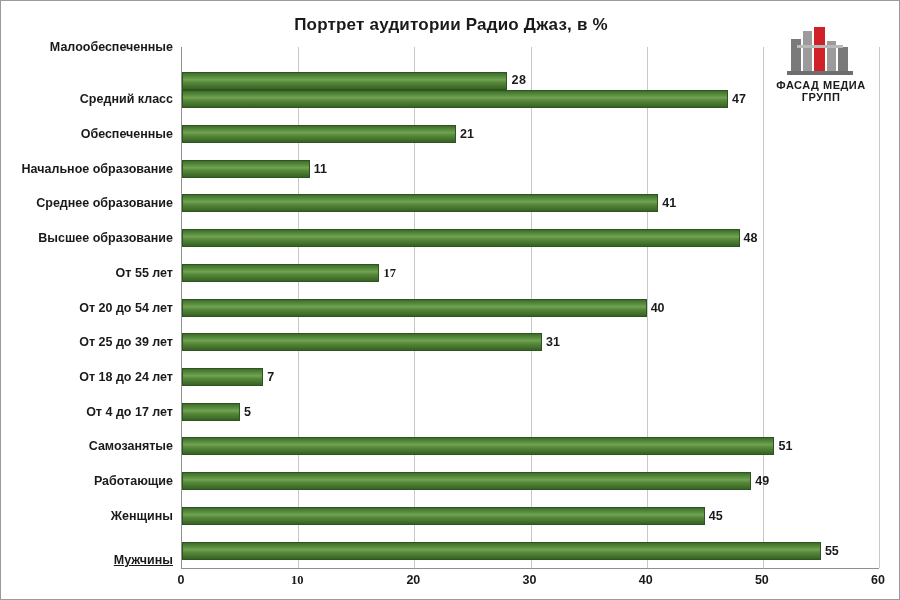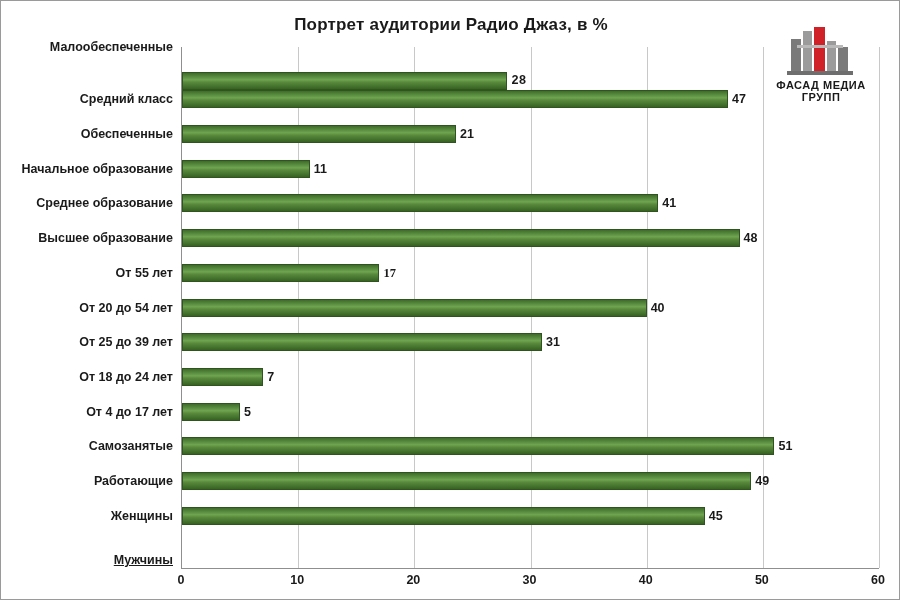--- a/index.html
+++ b/index.html
@@ -246,20 +246,25 @@
           </div>
         </div>
         <div class="row" style="top: 425.167px;">
           <div class="bar" style="width: 569.217px;">
             <span class="bar-value">49</span>
           </div>
         </div>
         <div class="row" style="top: 459.9px;">
           <div class="bar" style="width: 522.75px;">
             <span class="bar-value">45</span>
+          </div>
+        </div>
+        <div class="row" style="top: 494.633px;">
+          <div class="bar" style="width: 638.917px;">
+            <span class="bar-value">55</span>
           </div>
         </div>
       </div>
   </div>
 
   <div id="cat-labels">
       <div class="cat-label" style="top: 0;">Малообеспеченные</div>
       <div class="cat-label" style="top: 52.1px;">Средний класс</div>
       <div class="cat-label" style="top: 86.8333px;">Обеспеченные</div>
       <div class="cat-label" style="top: 121.567px;">Начальное образование</div>
@@ -270,21 +275,21 @@
       <div class="cat-label" style="top: 295.233px;">От 25 до 39 лет</div>
       <div class="cat-label" style="top: 329.967px;">От 18 до 24 лет</div>
       <div class="cat-label" style="top: 364.7px;">От 4 до 17 лет</div>
       <div class="cat-label" style="top: 399.433px;">Самозанятые</div>
       <div class="cat-label" style="top: 434.167px;">Работающие</div>
       <div class="cat-label" style="top: 468.9px;">Женщины</div>
       <div class="cat-label" style="top: 513px; text-decoration: underline;">Мужчины</div>
     </div>
   <div id="x-labels">
       <div class="x-label" style="left: 0px;">0</div>
-      <div class="x-label" style="left: 116.167px;">10</div>
+      <div class="x-label" style="left: 116.167px; font-family: Liberation Serif, serif;">10</div>
       <div class="x-label" style="left: 232.333px;">20</div>
       <div class="x-label" style="left: 348.5px;">30</div>
       <div class="x-label" style="left: 464.667px;">40</div>
       <div class="x-label" style="left: 580.833px;">50</div>
       <div class="x-label" style="left: 697px;">60</div>
     </div>
 
 </div>
 
 </body></html>

